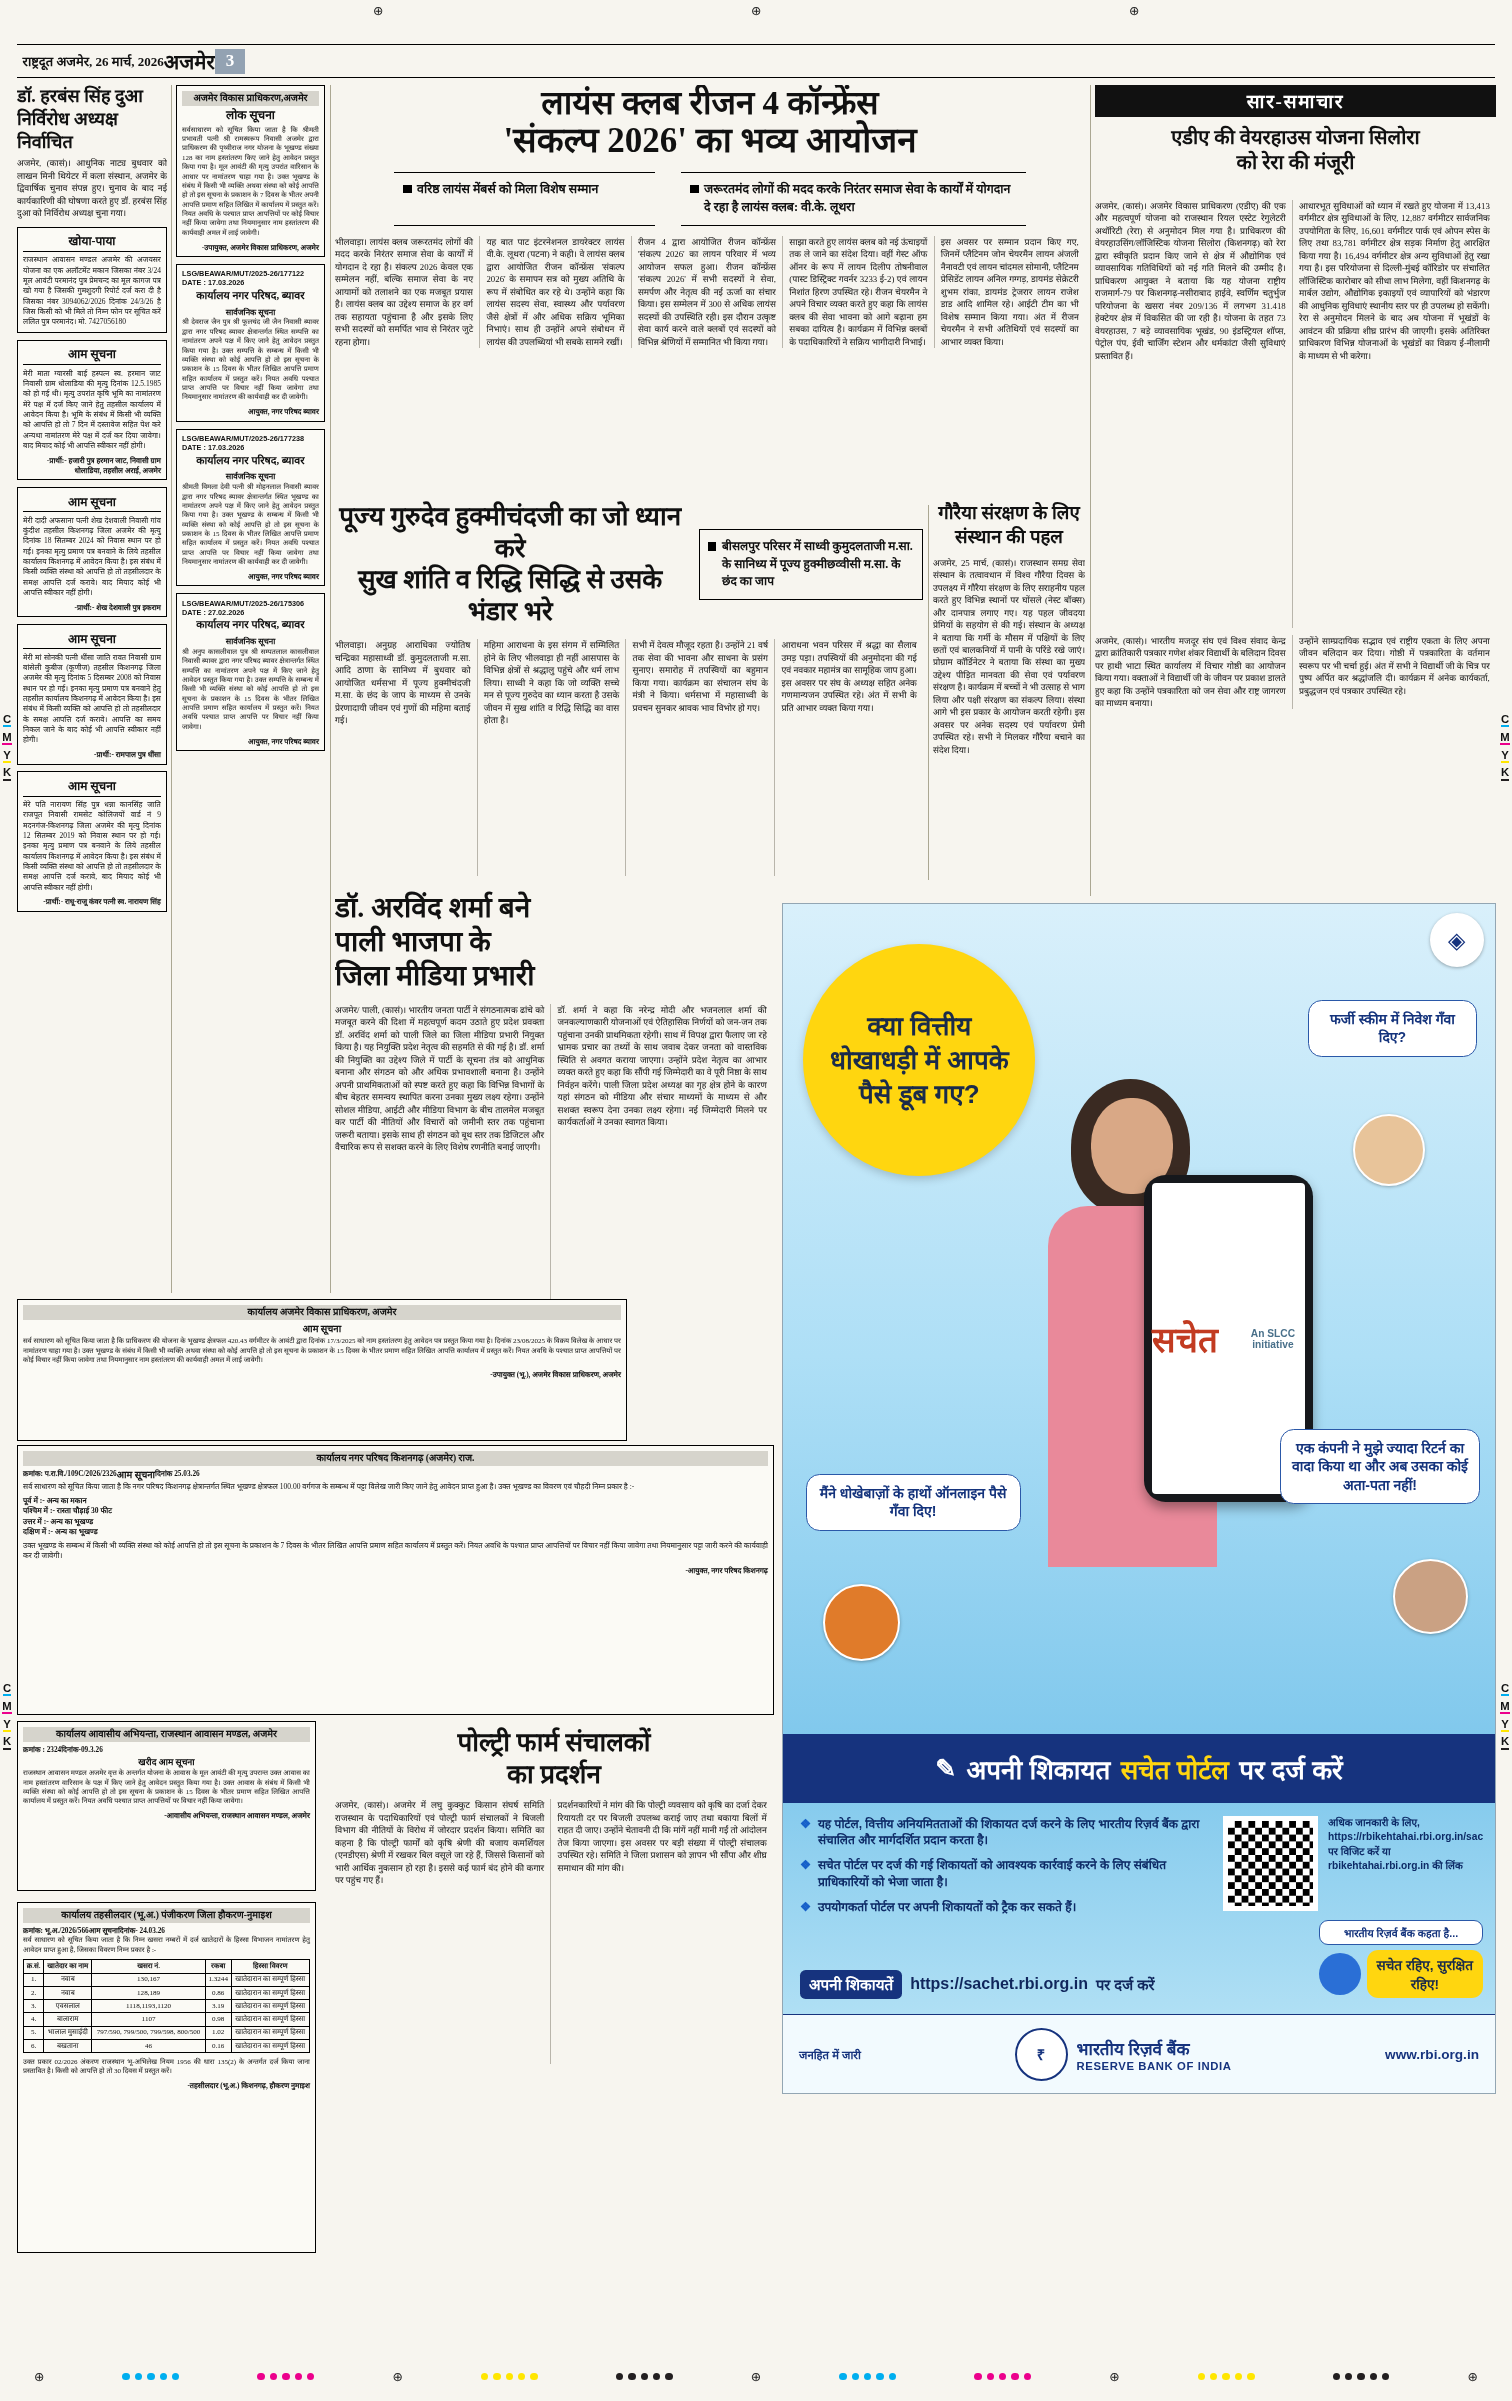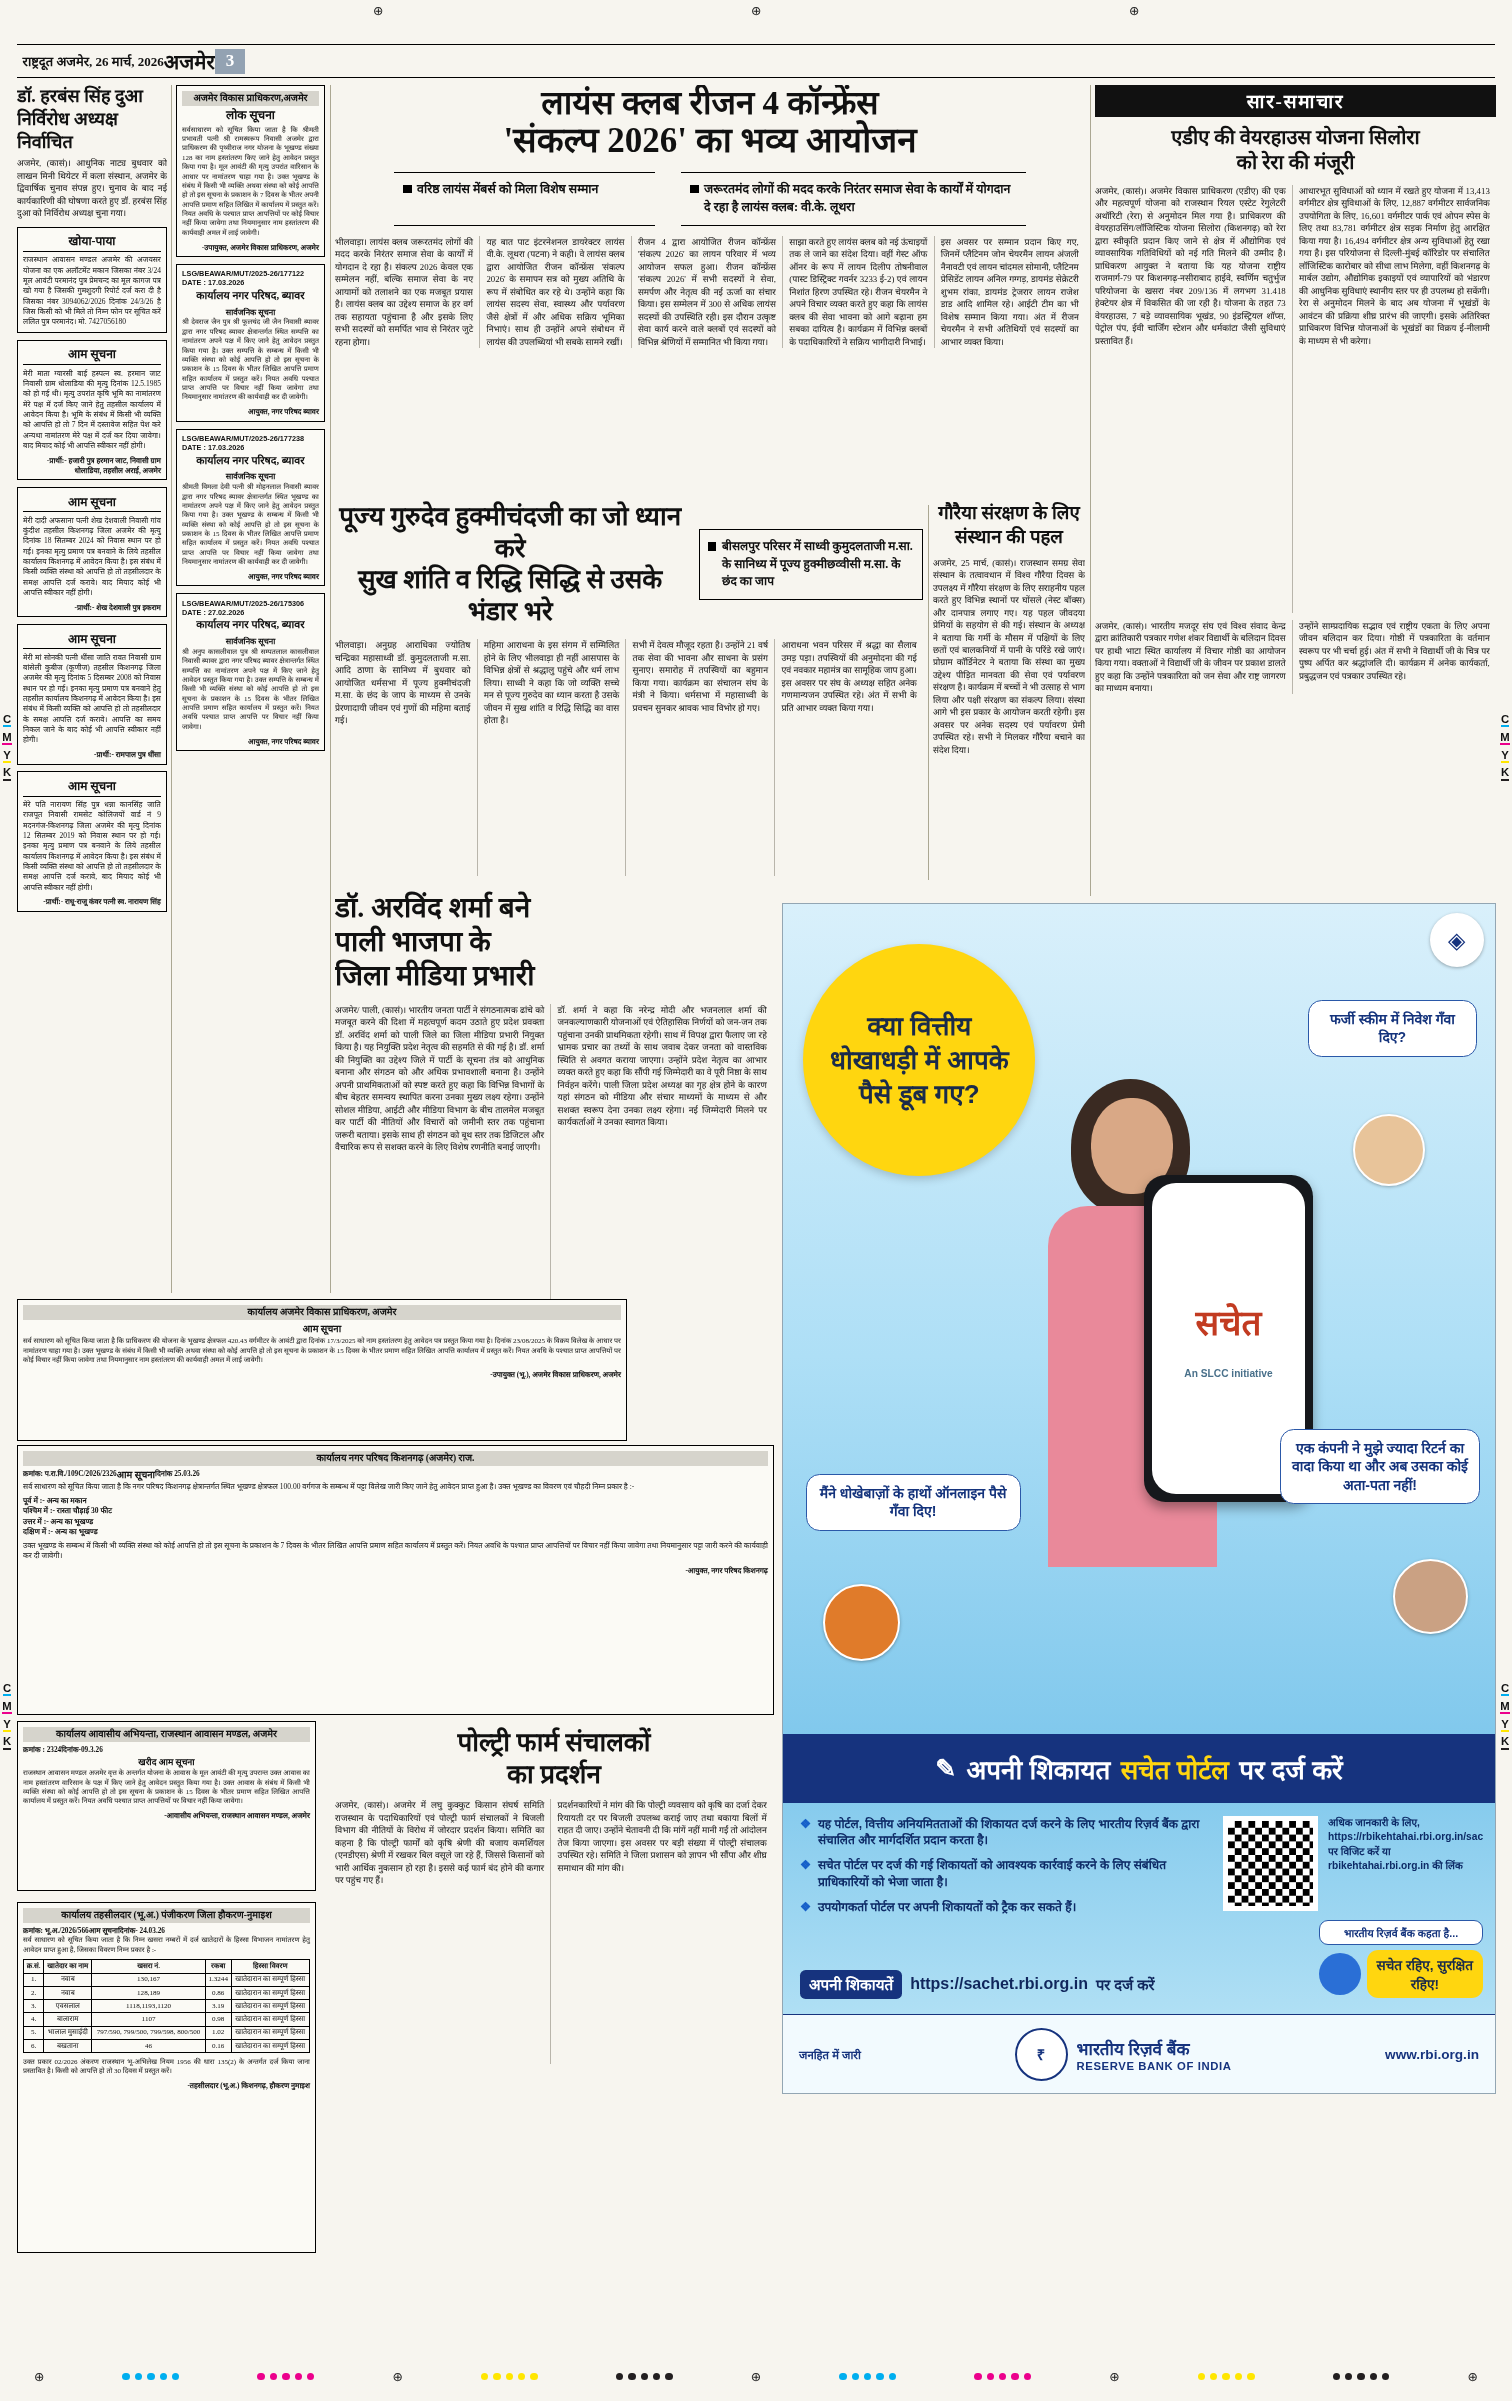--- a/index.html
+++ b/index.html
@@ -35,21 +35,21 @@
   .ycirc{position:absolute;border-radius:50%;background:#ffd60f;display:flex;align-items:center;justify-content:center;text-align:center;font-weight:bold;color:#1a2b4a;padding:19px;box-sizing:border-box;font-size:26px;line-height:1.32;font-family:"Liberation Sans",sans-serif;box-shadow:0 3.4px 8px rgba(0,0,0,.18)}
   .bub{position:absolute;background:#fff;border:1.7px solid #2a58a8;border-radius:13.6px;padding:9px 10.2px;font-family:"Liberation Sans",sans-serif;font-weight:bold;color:#14337c;font-size:14px;line-height:1.32;text-align:center;box-sizing:border-box}
   .avatar{position:absolute;border-radius:50%;border:2.3px solid #fff;box-shadow:0 1.1px 3.4px rgba(0,0,0,.3)}
   .band{position:absolute;left:0;width:100%;background:#16337e;color:#fff;display:flex;align-items:center;justify-content:center;gap:10.2px;font-family:"Liberation Sans",sans-serif;font-weight:bold;font-size:26px}
   .band .hl{color:#ffd60f}
   .adp{display:flex;gap:6.8px;font-family:"Liberation Sans",sans-serif;font-size:12px;color:#0d2a66;margin-bottom:9px;line-height:1.35;font-weight:bold;text-align:left}
   .dmk{color:#1660c9;font-size:12.4px;flex:0 0 auto}
   .qr{background:#fff;padding:5.1px;box-sizing:border-box}
   .qr-in{width:100%;height:100%;background:repeating-conic-gradient(#000 0 25%,#fff 0 50%) 0 0/13.6px 13.6px}
   .phone{position:absolute;background:#16181c;border-radius:21.5px;padding:8px;box-shadow:0 5.6px 11.3px rgba(0,0,0,.35);box-sizing:border-box}
-  .screen{width:100%;height:100%;background:#fff;border-radius:24px;display:flex;flex-direction:column;align-items:center;justify-content:center;gap:23px;text-align:center}
+  .screen{width:100%;height:100%;background:#fff;border-radius:4px;display:flex;align-items:center;justify-content:center;gap:23px;text-align:center}
   .sachet{font-family:"Liberation Sans",sans-serif;font-weight:bold;font-size:35px;color:#c23b21}
   .slcc{font-size:10.2px;color:#4a6;color:#49708a;font-family:"Liberation Sans",sans-serif;font-weight:bold}
   .chipY{background:#ffd60f;color:#1a2b4a;font-weight:bold;border-radius:11.3px;padding:5.1px 8px;font-family:"Liberation Sans",sans-serif;font-size:13.6px;text-align:center}
   .urlchip{background:#16337e;color:#fff;border-radius:5.6px;padding:4.5px 9px;font-family:"Liberation Sans",sans-serif;font-weight:bold;font-size:15.2px}
   .rbirow{position:absolute;left:0;bottom:0;width:100%;height:79px;background:#f2fafe;border-top:1.7px solid #16337e;display:flex;align-items:center;justify-content:space-between;padding:0 16px;box-sizing:border-box;font-family:"Liberation Sans",sans-serif}
   .emblem{width:49px;height:49px;border-radius:50%;border:2.3px solid #16337e;color:#16337e;display:flex;align-items:center;justify-content:center;font-weight:bold;font-size:14.7px;background:#fff;flex:0 0 auto}
   .edge{position:absolute;font-family:"Liberation Sans",sans-serif;font-weight:bold;font-size:11.3px;display:flex;flex-direction:column;gap:4.5px;align-items:center}
   .edge span{line-height:1}
   .uC{border-bottom:2.8px solid #00aeef}.uM{border-bottom:2.8px solid #ec008c}.uY{border-bottom:2.8px solid #ffe600}.uK{border-bottom:2.8px solid #231f20}
   .dots{position:absolute;display:flex;align-items:center;justify-content:space-between}
@@ -162,21 +162,21 @@
       <div class="bd j">रीजन 4 द्वारा आयोजित रीजन कॉन्फ्रेंस 'संकल्प 2026' का लायन परिवार में भव्य आयोजन सफल हुआ। रीजन कॉन्फ्रेंस 'संकल्प 2026' में सभी सदस्यों ने सेवा, समर्पण और नेतृत्व की नई ऊर्जा का संचार किया। इस सम्मेलन में 300 से अधिक लायंस सदस्यों की उपस्थिति रही। इस दौरान उत्कृष्ट सेवा कार्य करने वाले क्लबों एवं सदस्यों को विभिन्न श्रेणियों में सम्मानित भी किया गया।</div>
       <div class="bd j">साझा करते हुए लायंस क्लब को नई ऊंचाइयों तक ले जाने का संदेश दिया। वहीं गेस्ट ऑफ ऑनर के रूप में लायन दिलीप तोषनीवाल (पास्ट डिस्ट्रिक्ट गवर्नर 3233 ई-2) एवं लायन निशांत हिरण उपस्थित रहे। रीजन चेयरमैन ने अपने विचार व्यक्त करते हुए कहा कि लायंस क्लब की सेवा भावना को आगे बढ़ाना हम सबका दायित्व है। कार्यक्रम में विभिन्न क्लबों के पदाधिकारियों ने सक्रिय भागीदारी निभाई।</div>
       <div class="bd j">इस अवसर पर सम्मान प्रदान किए गए, जिनमें प्लैटिनम जोन चेयरमैन लायन अंजली नैनावटी एवं लायन चांदमल सोमानी, प्लैटिनम प्रेसिडेंट लायन अनिल गग्गड़, डायमंड सेक्रेटरी शुभम रांका, डायमंड ट्रेजरार लायन राजेश डाड आदि शामिल रहे। आईटी टीम का भी विशेष सम्मान किया गया। अंत में रीजन चेयरमैन ने सभी अतिथियों एवं सदस्यों का आभार व्यक्त किया।</div>
     </div>
   </div>
 
   <div class="abs" style="left:1095px;top:85px;width:401px;height:811px">
     <div class="saar">सार-समाचार</div>
     <div class="h-md" style="margin-top:8px">एडीए की वेयरहाउस योजना सिलोरा</div>
     <div class="h-md">को रेरा की मंजूरी</div>
-    <div class="cols" style="margin-top:9px;height:428px">
+    <div class="cols" style="margin-top:24px;height:428px">
       <div class="bd j">अजमेर, (कासं)। अजमेर विकास प्राधिकरण (एडीए) की एक और महत्वपूर्ण योजना को राजस्थान रियल एस्टेट रेगुलेटरी अथॉरिटी (रेरा) से अनुमोदन मिल गया है। प्राधिकरण की वेयरहाउसिंग/लॉजिस्टिक योजना सिलोरा (किशनगढ़) को रेरा द्वारा स्वीकृति प्रदान किए जाने से क्षेत्र में औद्योगिक एवं व्यावसायिक गतिविधियों को नई गति मिलने की उम्मीद है। प्राधिकरण आयुक्त ने बताया कि यह योजना राष्ट्रीय राजमार्ग-79 पर किशनगढ़-नसीराबाद हाईवे, स्वर्णिम चतुर्भुज परियोजना के खसरा नंबर 209/136 में लगभग 31.418 हेक्टेयर क्षेत्र में विकसित की जा रही है। योजना के तहत 73 वेयरहाउस, 7 बड़े व्यावसायिक भूखंड, 90 इंडस्ट्रियल शॉप्स, पेट्रोल पंप, ईवी चार्जिंग स्टेशन और धर्मकांटा जैसी सुविधाएं प्रस्तावित हैं।</div>
       <div class="bd j">आधारभूत सुविधाओं को ध्यान में रखते हुए योजना में 13,413 वर्गमीटर क्षेत्र सुविधाओं के लिए, 12,887 वर्गमीटर सार्वजनिक उपयोगिता के लिए, 16,601 वर्गमीटर पार्क एवं ओपन स्पेस के लिए तथा 83,781 वर्गमीटर क्षेत्र सड़क निर्माण हेतु आरक्षित किया गया है। 16,494 वर्गमीटर क्षेत्र अन्य सुविधाओं हेतु रखा गया है। इस परियोजना से दिल्ली-मुंबई कॉरिडोर पर संचालित लॉजिस्टिक कारोबार को सीधा लाभ मिलेगा, वहीं किशनगढ़ के मार्बल उद्योग, औद्योगिक इकाइयों एवं व्यापारियों को भंडारण की आधुनिक सुविधाएं स्थानीय स्तर पर ही उपलब्ध हो सकेंगी। रेरा से अनुमोदन मिलने के बाद अब योजना में भूखंडों के आवंटन की प्रक्रिया शीघ्र प्रारंभ की जाएगी। इसके अतिरिक्त प्राधिकरण विभिन्न योजनाओं के भूखंडों का विक्रय ई-नीलामी के माध्यम से भी करेगा।</div>
     </div>
     <div class="cols" style="margin-top:6.8px">
       <div class="bd j">अजमेर, (कासं)। भारतीय मजदूर संघ एवं विश्व संवाद केन्द्र द्वारा क्रांतिकारी पत्रकार गणेश शंकर विद्यार्थी के बलिदान दिवस पर हाथी भाटा स्थित कार्यालय में विचार गोष्ठी का आयोजन किया गया। वक्ताओं ने विद्यार्थी जी के जीवन पर प्रकाश डालते हुए कहा कि उन्होंने पत्रकारिता को जन सेवा और राष्ट्र जागरण का माध्यम बनाया।</div>
       <div class="bd j">उन्होंने साम्प्रदायिक सद्भाव एवं राष्ट्रीय एकता के लिए अपना जीवन बलिदान कर दिया। गोष्ठी में पत्रकारिता के वर्तमान स्वरूप पर भी चर्चा हुई। अंत में सभी ने विद्यार्थी जी के चित्र पर पुष्प अर्पित कर श्रद्धांजलि दी। कार्यक्रम में अनेक कार्यकर्ता, प्रबुद्धजन एवं पत्रकार उपस्थित रहे।</div>
     </div>
   </div>
 
   <div class="abs" style="left:335px;top:501px;width:588px;height:379px">

